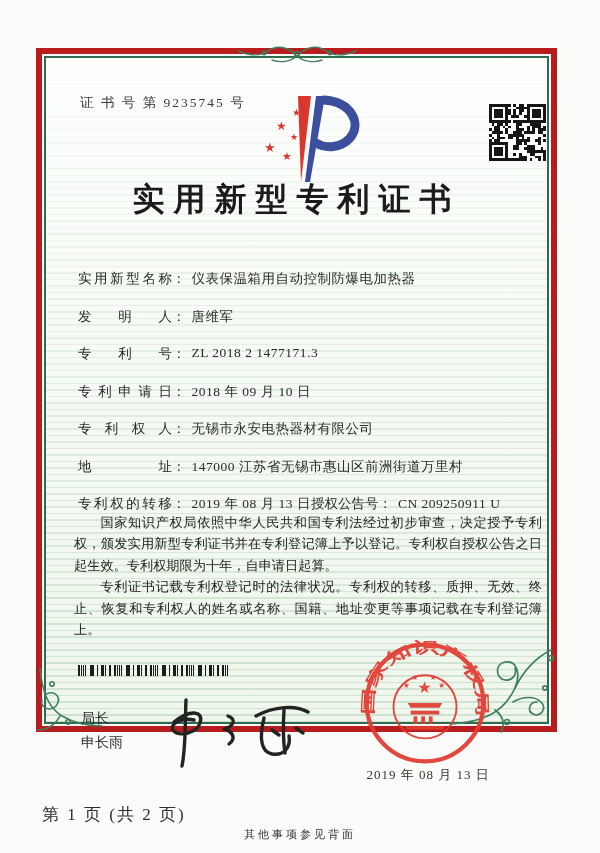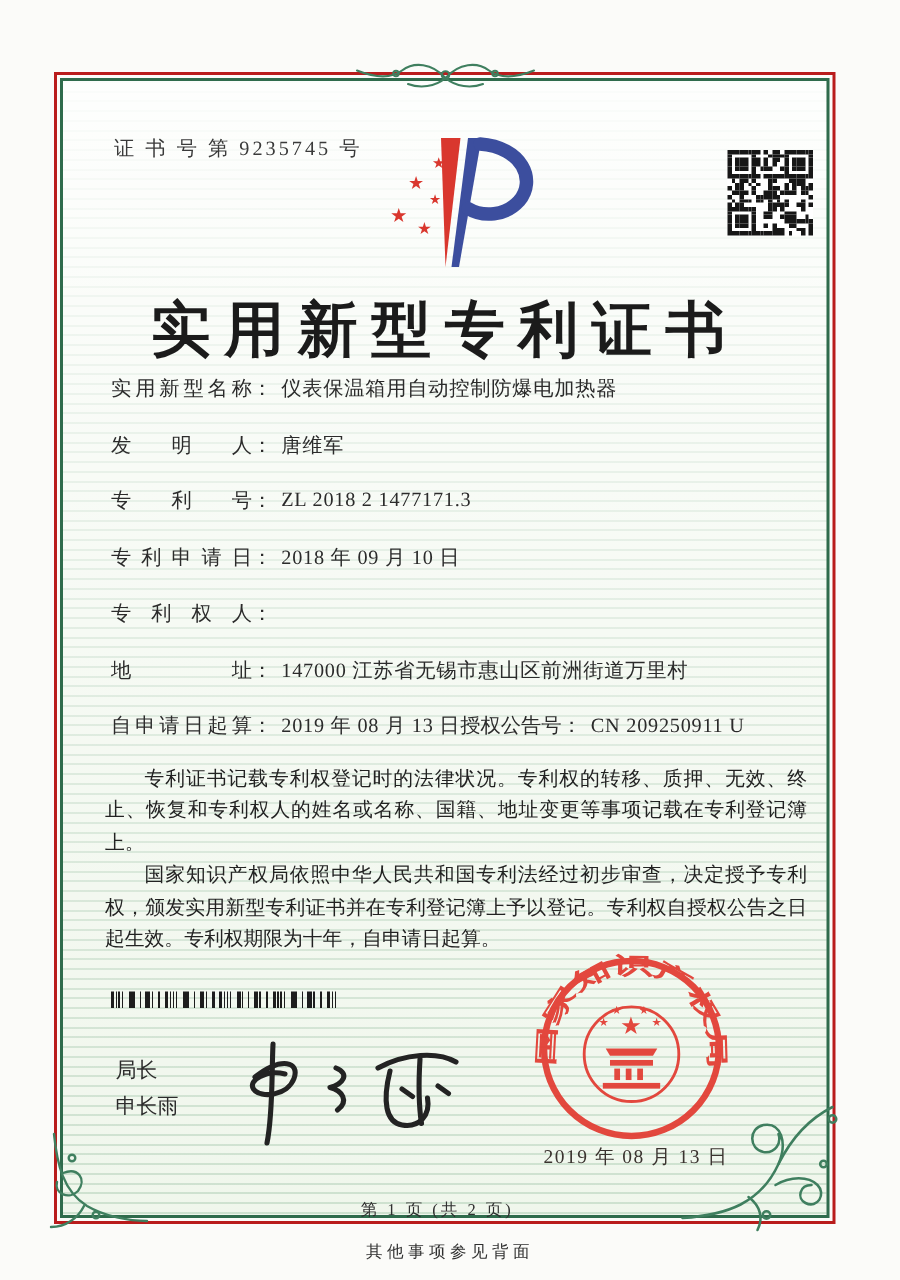--- a/index.html
+++ b/index.html
@@ -3,22 +3,22 @@
 <meta charset="utf-8">
 <style>
   html,body{margin:0;padding:0;}
   body{
     width:600px;height:853px;position:relative;overflow:hidden;
     background:#fbfbf9;
     font-family:"Liberation Serif","DejaVu Serif",serif;
     color:#2e2e2e;
   }
   .frame{
-    position:absolute;left:36px;top:48px;width:521px;height:768px;
-    border:2px solid #b91c1c;
+    position:absolute;left:36px;top:48px;width:521px;height:684px;
+    border:6px solid #b91c1c;
     box-sizing:border-box;
   }
   .frame-inner{
     position:absolute;inset:2px;
     border:2px solid #2f6b4c;
     background:
       linear-gradient(180deg, rgba(255,255,255,0.92) 0%, rgba(255,255,255,0.6) 30%, rgba(255,255,255,0.28) 70%, rgba(255,255,255,0.05) 100%),
       repeating-linear-gradient(180deg, rgba(110,165,125,0.28) 0 1.2px, rgba(255,255,255,0) 1.2px 6.5px),
       #eff6eb;
   }
@@ -28,25 +28,25 @@
   }
   .logo{position:absolute;left:212px;top:36px;width:112px;height:100px;}
   .qr{
     position:absolute;left:447px;top:50px;width:57px;height:57px;
     display:grid;grid-template-columns:repeat(21,1fr);grid-template-rows:repeat(21,1fr);
     background:#fff;
   }
   .qr div{background:transparent;}
   .qr div.d{background:#161616;}
   .title{
-    position:absolute;left:0;right:0;top:142px;
-    text-align:center;font-size:40px;font-weight:600;
+    position:absolute;left:0;right:0;top:124px;
+    text-align:center;font-size:32px;font-weight:600;
     letter-spacing:9px;color:#1b1b1b;
   }
-  .rows{position:absolute;left:36px;right:18px;top:200px;font-size:13.5px;color:#2b2b2b;}
+  .rows{position:absolute;left:36px;right:18px;top:216px;font-size:13.5px;color:#2b2b2b;}
   .row{height:37.5px;display:flex;align-items:flex-start;white-space:nowrap;}
   .flabel{
     display:inline-block;width:94px;
     text-align:justify;text-align-last:justify;
   }
   .colon{display:inline-block;margin-right:6px;}
   .fvalue{letter-spacing:0.5px;}
   .pair2{}
   .paras{
     position:absolute;left:32px;width:468px;top:458px;
@@ -61,21 +61,21 @@
   }
   .officer{position:absolute;left:39px;top:653px;font-size:14px;line-height:24px;color:#2c2c2c;}
   .signature{position:absolute;left:116px;top:636px;width:172px;height:86px;}
   .seal{position:absolute;left:318px;top:584px;width:130px;height:130px;opacity:0.93;}
   .seal-date{
     position:absolute;left:316px;width:140px;top:712px;
     text-align:center;font-size:13px;letter-spacing:1px;color:#3a332f;
   }
   .page-indicator{
     position:absolute;left:0;right:10px;top:749px;
-    text-align:center;font-size:11px;letter-spacing:2px;color:#2f2f2f;
+    font-size:17px;letter-spacing:2px;color:#2f2f2f;
   }
   .back-note{
     position:absolute;left:0;right:0;top:827px;
     text-align:center;font-size:11px;letter-spacing:3px;color:#2f2f2f;
   }
   .orn{position:absolute;pointer-events:none;}
   .orn-top{left:50%;transform:translateX(-50%);top:-12px;}
   .orn-bl{left:-10px;bottom:-8px;}
   .orn-br{right:-12px;bottom:-10px;}
 </style>
@@ -596,37 +596,38 @@
         <span class="fvalue">ZL 2018 2 1477171.3</span>
     </div>
     <div class="row">
       <span class="flabel">专利申请日</span>
         <span class="colon">：</span>
         <span class="fvalue">2018 年 09 月 10 日</span>
     </div>
     <div class="row">
       <span class="flabel">专利权人</span>
         <span class="colon">：</span>
+        <span class="fvalue">无锡市永安电热器材有限公司</span>
     </div>
     <div class="row">
       <span class="flabel">地址</span>
         <span class="colon">：</span>
         <span class="fvalue">147000 江苏省无锡市惠山区前洲街道万里村</span>
     </div>
     <div class="row">
-      <span class="flabel">自申请日起算</span>
+      <span class="flabel">专利权的转移</span>
         <span class="colon">：</span>
         <span class="fvalue">2019 年 08 月 13 日</span>
       <span class="pair2"><span>授权公告号</span><span class="colon">：</span><span class="fvalue">CN 209250911 U</span></span>
     </div>
   </div>
 
   <div class="paras">
+    <p>国家知识产权局依照中华人民共和国专利法经过初步审查，决定授予专利权，颁发实用新型专利证书并在专利登记簿上予以登记。专利权自授权公告之日起生效。专利权期限为十年，自申请日起算。</p>
     <p>专利证书记载专利权登记时的法律状况。专利权的转移、质押、无效、终止、恢复和专利权人的姓名或名称、国籍、地址变更等事项记载在专利登记簿上。</p>
-    <p>国家知识产权局依照中华人民共和国专利法经过初步审查，决定授予专利权，颁发实用新型专利证书并在专利登记簿上予以登记。专利权自授权公告之日起生效。专利权期限为十年，自申请日起算。</p>
   </div>
 
   <div class="barcode"></div>
 
   <div class="officer">
     <div>局长</div>
     <div>申长雨</div>
   </div>
 
   <svg class="signature" viewBox="0 0 172 86">

